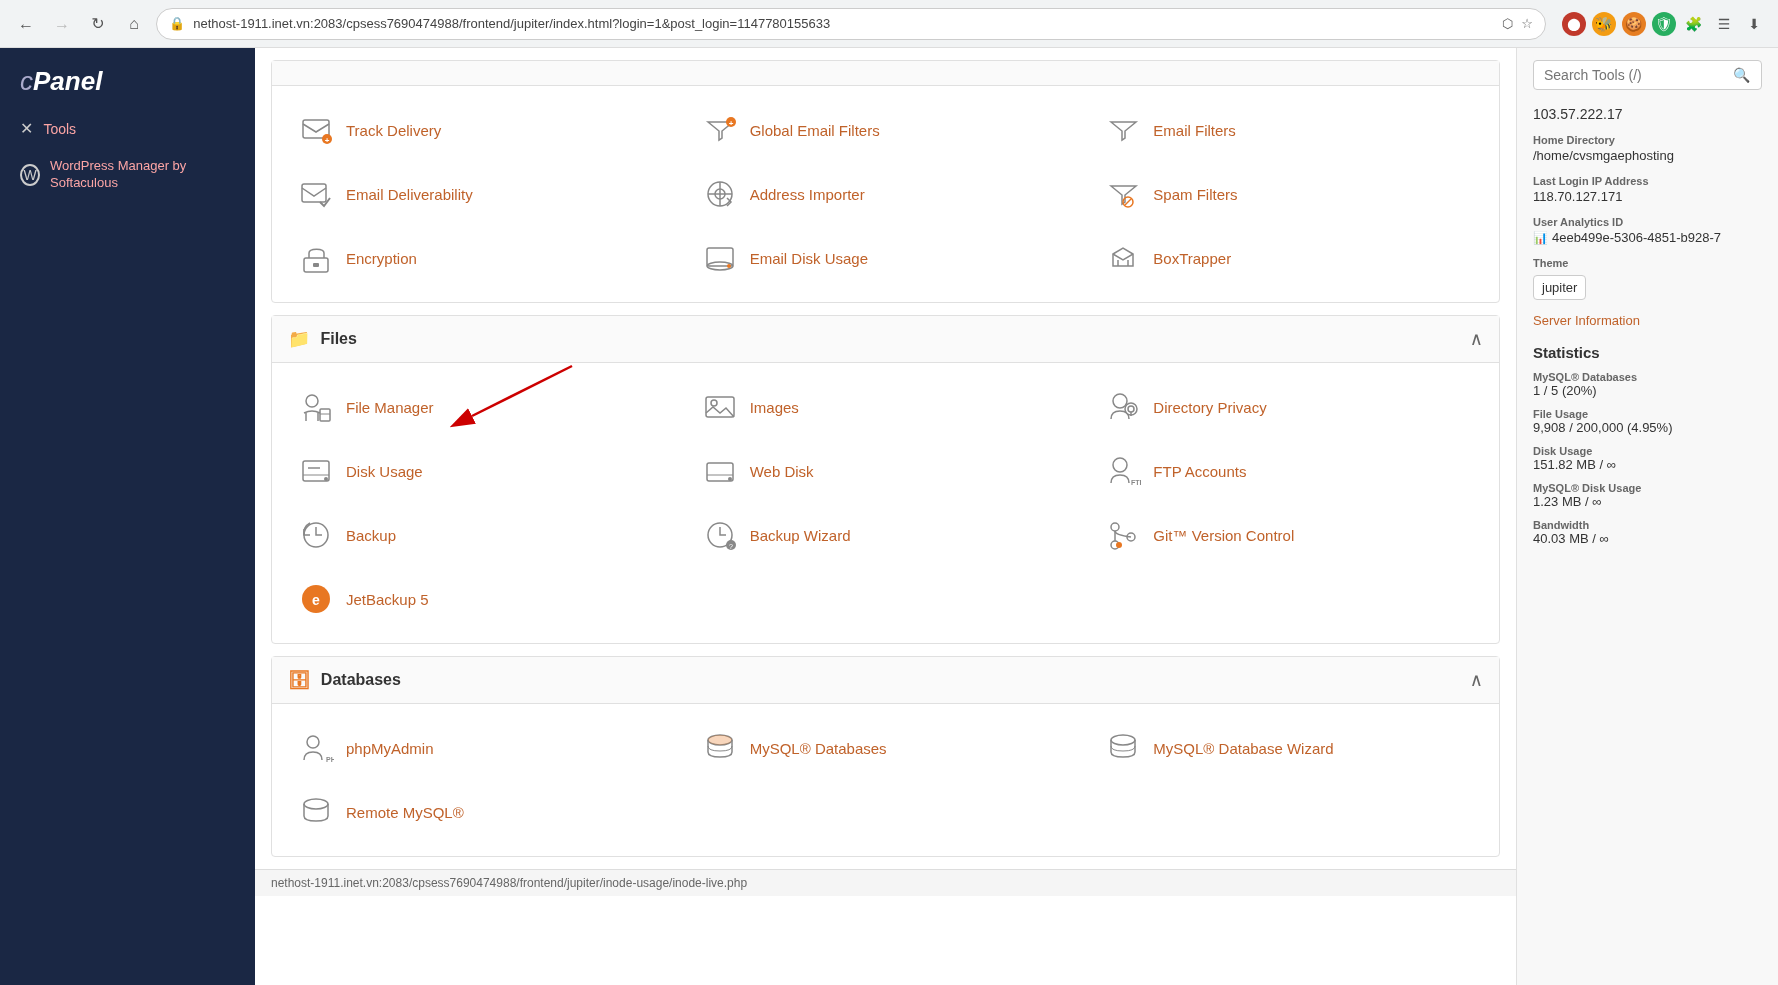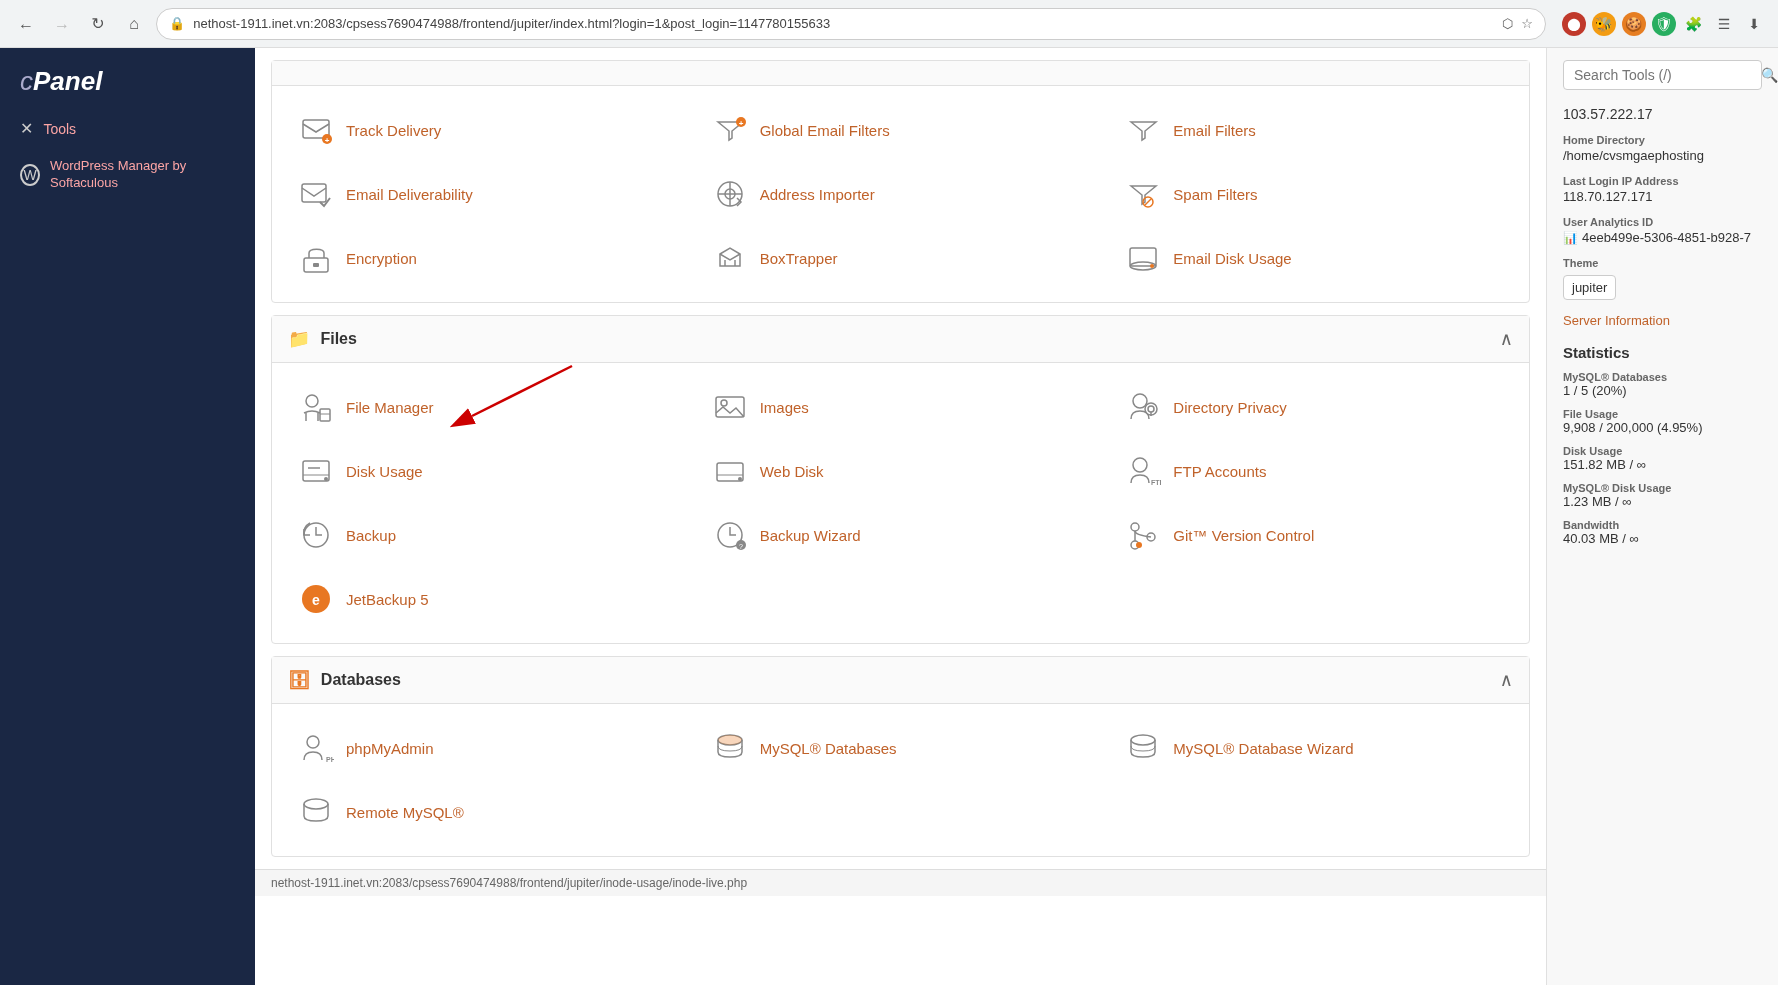--- a/index.html
+++ b/index.html
@@ -144,21 +144,21 @@
       flex-shrink: 0;
     }
     .grid-item .item-icon svg { width: 36px; height: 36px; }
     .grid-item .item-label {
       color: #c0622a;
       font-size: 15px;
     }
 
     
     .info-sidebar {
-      width: 232px;
+      width: 262px;
       background: #f8f8f8;
       border-left: 1px solid #e0e0e0;
       overflow-y: auto;
       padding: 12px 16px;
       flex-shrink: 0;
     }
     .info-row { margin-bottom: 12px; }
     .info-label { font-size: 11px; color: #666; font-weight: bold; text-transform: none; margin-bottom: 2px; }
     .info-value { font-size: 13px; color: #333; word-break: break-all; }
     .info-link { color: #c0622a; font-size: 13px; cursor: pointer; text-decoration: none; }
@@ -334,38 +334,38 @@
                   <path d="M11 18 V13 C11 8 26 8 26 13 V18" stroke="#888" stroke-width="1.5" fill="none"></path>
                   <rect x="15" y="23" width="6" height="4" rx="1" fill="#888"></rect>
                 </svg>
               </div>
               <span class="item-label">Encryption</span>
             </div>
 
             <div class="grid-item">
               <div class="item-icon">
                 <svg viewBox="0 0 36 36" fill="none" xmlns="http://www.w3.org/2000/svg">
+                  <rect x="5" y="8" width="26" height="18" rx="2" stroke="#888" stroke-width="1.5" fill="none"></rect>
+                  <ellipse cx="18" cy="26" rx="13" ry="4" stroke="#888" stroke-width="1.5" fill="none"></ellipse>
+                  <circle cx="27" cy="26" r="2" fill="#e87722"></circle>
+                </svg>
+              </div>
+              <span class="item-label">Email Disk Usage</span>
+            </div>
+
+            <div class="grid-item">
+              <div class="item-icon">
+                <svg viewBox="0 0 36 36" fill="none" xmlns="http://www.w3.org/2000/svg">
                   <path d="M8 14 L18 8 L28 14 L28 26 L8 26 Z" stroke="#888" stroke-width="1.5" fill="none"></path>
                   <path d="M8 14 L18 20 L28 14" stroke="#888" stroke-width="1.5" fill="none"></path>
                   <line x1="13" y1="26" x2="13" y2="20" stroke="#888" stroke-width="1.5"></line>
                   <line x1="23" y1="26" x2="23" y2="20" stroke="#888" stroke-width="1.5"></line>
                 </svg>
               </div>
               <span class="item-label">BoxTrapper</span>
-            </div>
-
-            <div class="grid-item">
-              <div class="item-icon">
-                <svg viewBox="0 0 36 36" fill="none" xmlns="http://www.w3.org/2000/svg">
-                  <rect x="5" y="8" width="26" height="18" rx="2" stroke="#888" stroke-width="1.5" fill="none"></rect>
-                  <ellipse cx="18" cy="26" rx="13" ry="4" stroke="#888" stroke-width="1.5" fill="none"></ellipse>
-                  <circle cx="27" cy="26" r="2" fill="#e87722"></circle>
-                </svg>
-              </div>
-              <span class="item-label">Email Disk Usage</span>
             </div>
           </div>
         </div>
 
         <div class="section arrow-overlay">
           <div class="section-header">
             <div class="section-title">
               <span class="section-icon">📁</span>
               <span>Files</span>
             </div>

